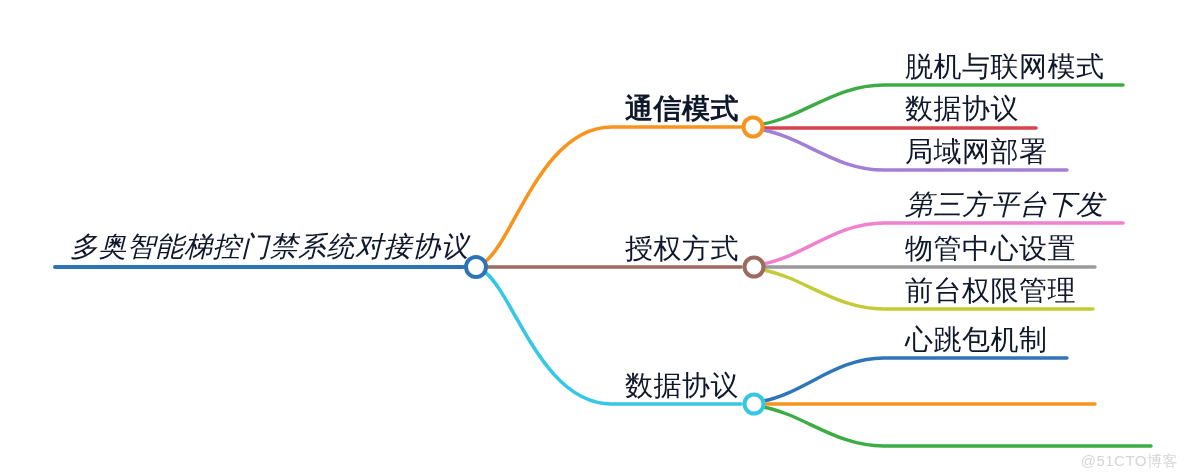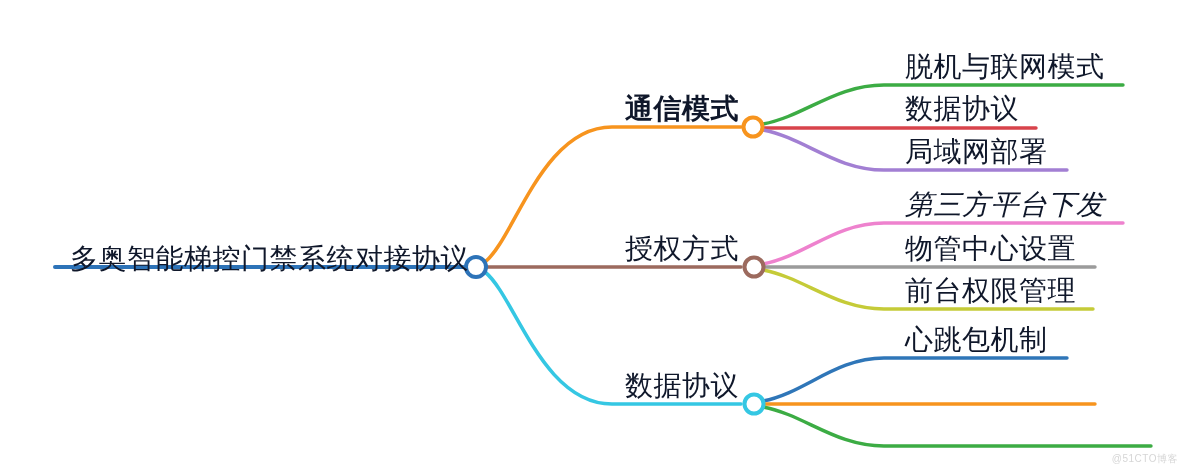--- a/index.html
+++ b/index.html
@@ -15,21 +15,21 @@
     position:absolute;
     white-space:nowrap;
     color:#0f172a;
     font-size:28px;
     line-height:30px;
     letter-spacing:0.5px;
   }
   .watermark{
     position:absolute;
     right:6px;top:452px;
-    font-size:10px;
+    font-size:15px;
     color:#d6d6d6;
     letter-spacing:0.5px;
   }
 </style>
 </head>
 <body>
 
 <div id="canvas">
 
   <svg id="edges" viewBox="0 0 1184 473" fill="none">
@@ -51,21 +51,21 @@
     <path d="M 763,401 C 805,393 835,358 884,358 L 1067,358" stroke-width="3.4" stroke-linecap="round" stroke="#2f76b8"></path>
     <path d="M 764,404 L 1095,404" stroke-width="3.4" stroke-linecap="round" stroke="#f7941e"></path>
     <path d="M 763,407 C 805,415 835,446 884,446 L 1151,446" stroke-width="3.4" stroke-linecap="round" stroke="#3cac44"></path>
 
     <circle cx="476" cy="267" r="10" fill="#ffffff" stroke-width="4" stroke="#2d73b8"></circle>
     <circle cx="753" cy="127" r="9.5" fill="#ffffff" stroke-width="4" stroke="#f7941e"></circle>
     <circle cx="754" cy="267" r="9.5" fill="#ffffff" stroke-width="4" stroke="#9c6a5e"></circle>
     <circle cx="754" cy="404" r="9.5" fill="#ffffff" stroke-width="4" stroke="#35c7e3"></circle>
   </svg>
 
-  <div class="label" style="left:70px;top:244px;">多奥智能梯控门禁系统对接协议</div>
+  <div class="label" style="left:70px;top:232px;font-style:italic;">多奥智能梯控门禁系统对接协议</div>
 
   <div class="label" style="left:625px;top:94px;font-weight:bold;">通信模式</div>
   <div class="label" style="left:625px;top:371px;">数据协议</div>
   <div class="label" style="left:625px;top:234px;">授权方式</div>
 
   <div class="label" style="left:905px;top:52px;">脱机与联网模式</div>
   <div class="label" style="left:905px;top:94px;">数据协议</div>
   <div class="label" style="left:905px;top:137px;">局域网部署</div>
 
   <div class="label" style="left:905px;top:190px;font-style:italic;">第三方平台下发</div>

